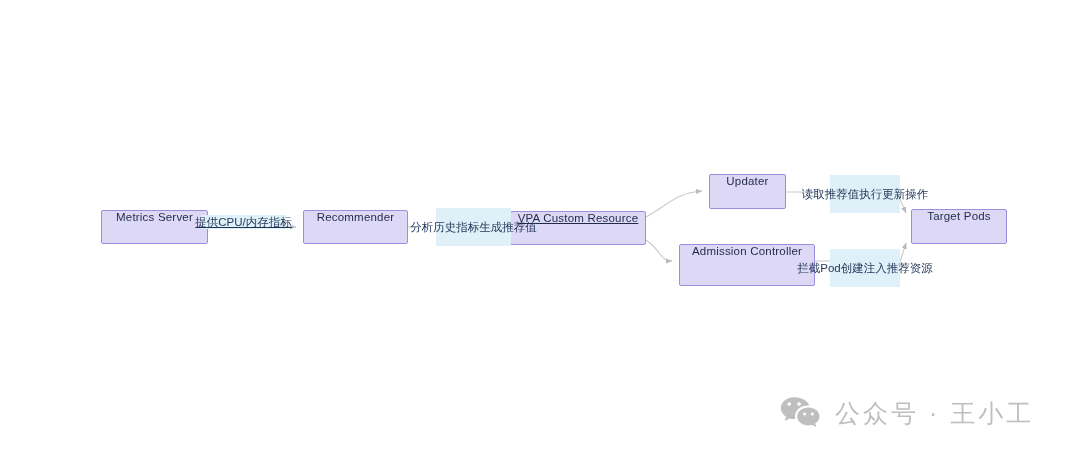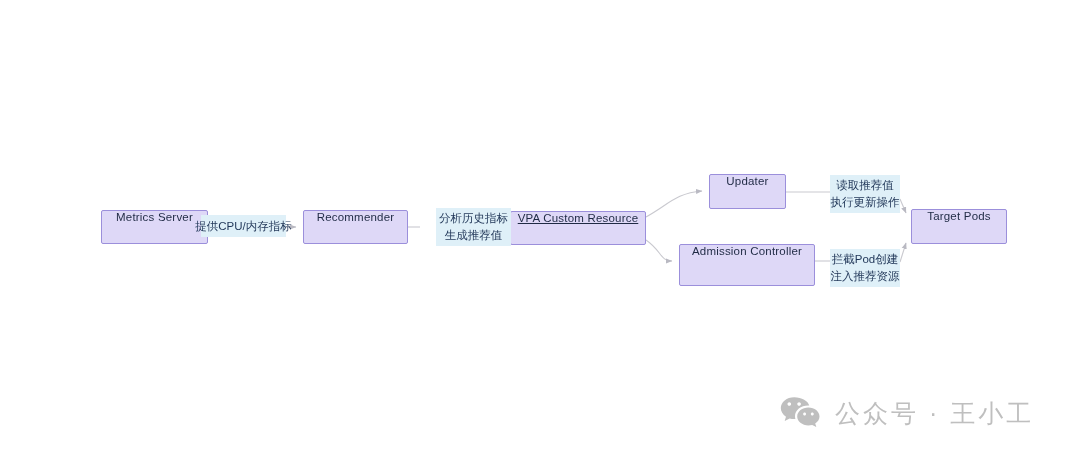--- a/index.html
+++ b/index.html
@@ -43,21 +43,21 @@
   .edge-label {
     position: absolute;
     box-sizing: border-box;
     background: #dff0f8;
     color: #1f3557;
     font-size: 11.5px;
     line-height: 17px;
     text-align: center;
     white-space: nowrap;
     display: flex;
-    flex-direction: column;
+    flex-direction: row;
     align-items: center;
     justify-content: center;
     padding: 0 2px;
   }
   .edge-label span { display: block; }
 
   
   #watermark {
     position: absolute;
     display: flex;
@@ -118,21 +118,21 @@
   </div>
 
   <div class="node" style="left:679px; top:244px; width:136px; height:42px;">
     <span>Admission Controller</span>
   </div>
 
   <div class="node" style="left:911px; top:209px; width:96px; height:35px;">
     <span>Target Pods</span>
   </div>
 
-  <div class="edge-label" style="left:201px; top:215px; width:85px; height:22px;">
+  <div class="edge-label" style="left:201px; top:215px; width:85px; height:14px;text-decoration:underline;">
     <span>提供CPU/内存指标</span>
   </div>
 
   <div class="edge-label" style="left:436px; top:208px; width:75px; height:38px;">
     <span>分析历史指标</span>
     <span>生成推荐值</span>
   </div>
 
   <div class="edge-label" style="left:830px; top:175px; width:70px; height:38px;">
     <span>读取推荐值</span>

